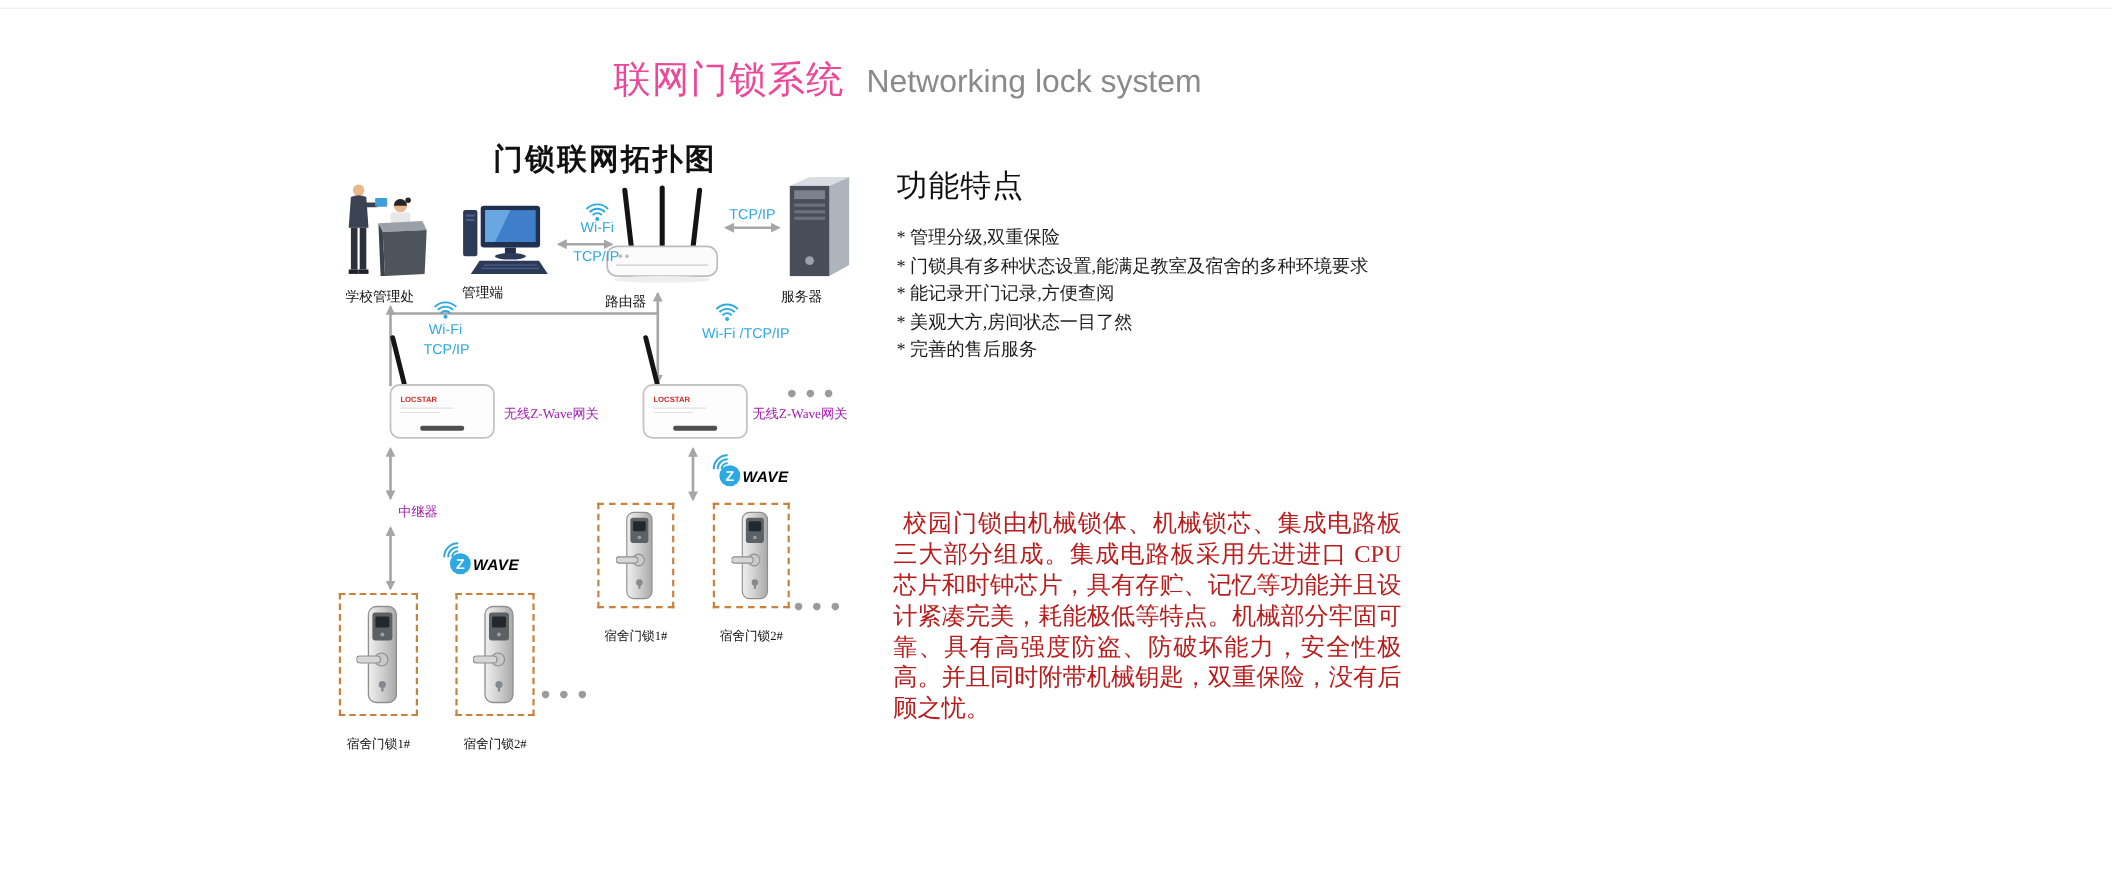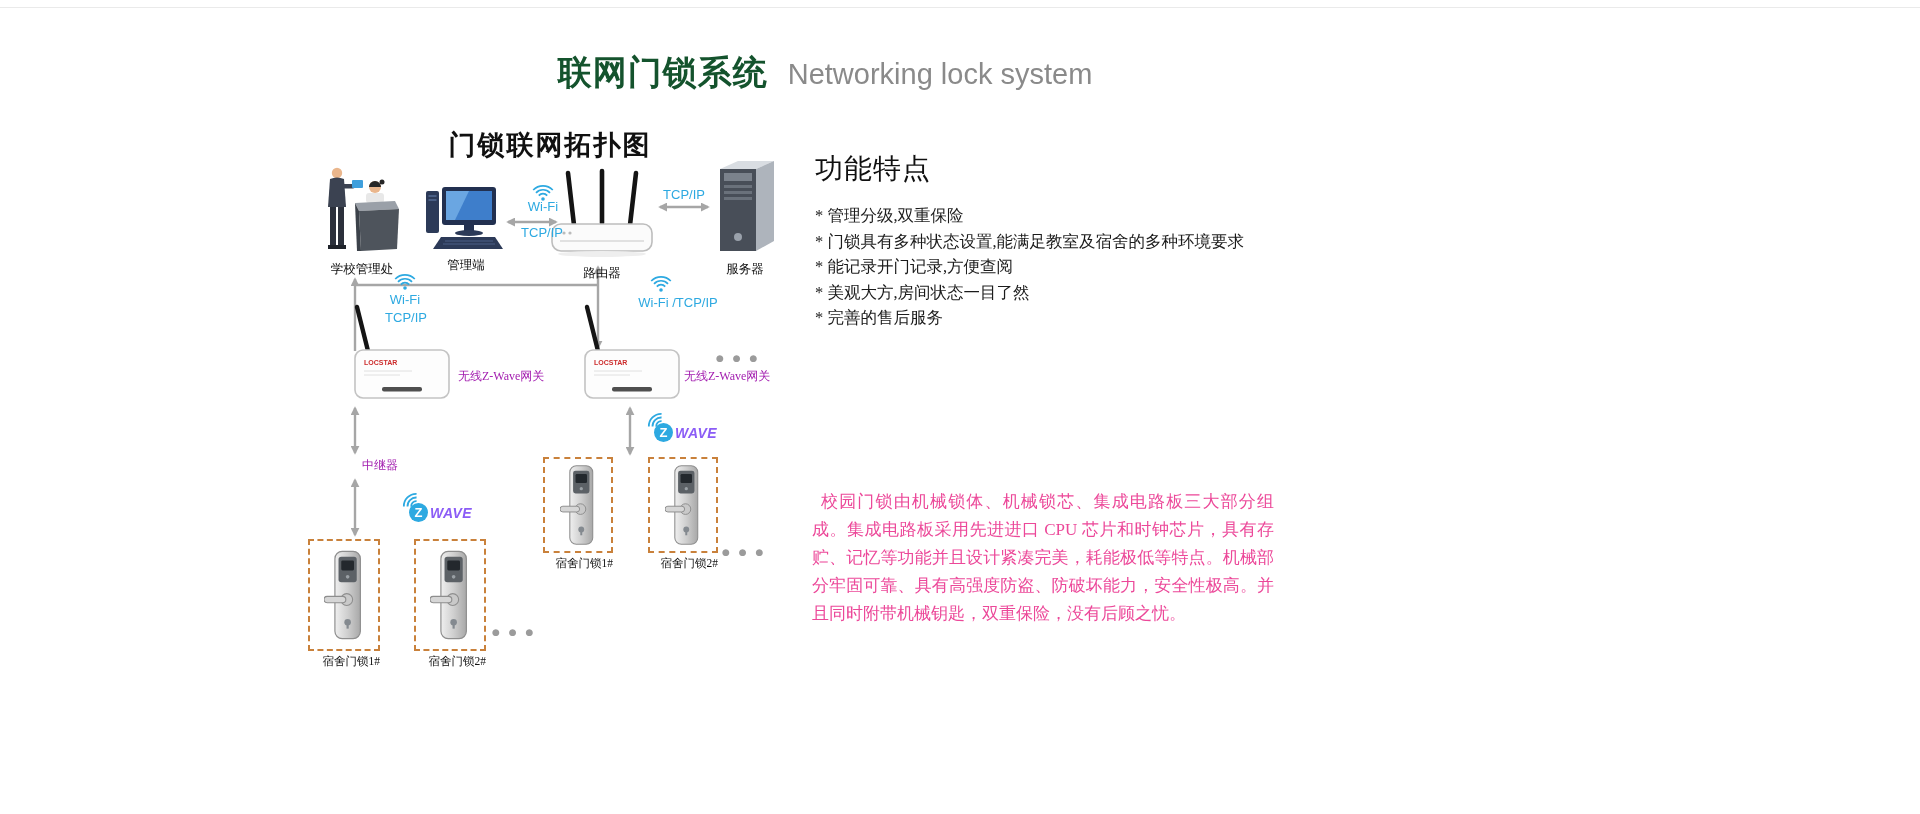--- a/index.html
+++ b/index.html
@@ -1,57 +1,57 @@
 <!DOCTYPE html>
 <html><head>
 <meta charset="utf-8">
 <style>
   * { margin:0; padding:0; box-sizing:border-box; }
   html,body { width:1920px; height:814px; }
   body { background:#ffffff; font-family:"Liberation Serif","DejaVu Serif",serif; position:relative; overflow:hidden; }
   .topline { position:absolute; top:7px; left:0; width:100%; height:1px; background:#eaeaea; }
 
   .main-title { position:absolute; left:320px; top:50px; width:1010px; text-align:center; white-space:nowrap; }
-  .title-cn { font-family:"Liberation Sans","DejaVu Sans",sans-serif; font-weight:bold; font-size:34px; color:#14532d; letter-spacing:1px; }
+  .title-cn { font-family:"Liberation Sans","DejaVu Sans",sans-serif; font-weight:normal; font-size:34px; color:#ec4899; letter-spacing:1px; }
   .title-en { font-family:"Liberation Sans","DejaVu Sans",sans-serif; font-size:29px; color:#8a8a8a; margin-left:16px; }
 
   .diagram { position:absolute; left:300px; top:125px; width:500px; height:575px; }
   .diagram-title { position:absolute; left:100px; top:2px; width:300px; text-align:center; font-size:27px; font-weight:bold; color:#101010; letter-spacing:2px; }
   .connectors { position:absolute; left:0; top:0; }
 
-  .node { position:absolute; text-align:center; }
+  .node { position:absolute; }
   .node svg { display:inline-block; }
   .node-label { font-size:12.5px; color:#111; margin-top:2px; white-space:nowrap; }
 
   .link-label { position:absolute; font-family:"Liberation Sans","DejaVu Sans",sans-serif; font-size:13px; color:#2da9e1; text-align:center; white-space:nowrap; }
 
   .gw { position:absolute; }
   .side-label { position:absolute; font-size:12px; color:#a21caf; text-align:left; white-space:nowrap; }
   .dots { position:absolute; font-family:"DejaVu Sans",sans-serif; font-size:9px; color:#9b9b9b; letter-spacing:3px; white-space:nowrap; }
 
   .zwave { position:absolute; width:70px; height:38px; }
   .zw-waves { position:absolute; left:0; top:0; }
   .zw-z { position:absolute; left:13px; top:14px; width:19px; height:19px; border-radius:50%; background:#2da9e1; color:#fff;
           font-family:"Liberation Sans",sans-serif; font-weight:bold; font-size:13px; display:flex; align-items:center; justify-content:center; }
-  .zw-wave { position:absolute; left:34px; top:16px; color:#8b5cf6; font-family:"Liberation Sans",sans-serif; font-weight:bold;
+  .zw-wave { position:absolute; left:34px; top:16px; color:#000000; font-family:"Liberation Sans",sans-serif; font-weight:bold;
              font-style:italic; font-size:14px; letter-spacing:.5px; }
 
   .lock-unit { position:absolute; text-align:center; }
   .lock-box { border:2px dashed #c9813b; display:flex; align-items:center; justify-content:center; background:#fff; }
   .lock-unit.lg .lock-box { width:72px; height:112px; }
   .lock-unit.sm .lock-box { width:70px; height:96px; }
-  .lock-label { font-size:11.5px; margin-top:3px; color:#111; white-space:nowrap;text-align:right; }
+  .lock-label { font-size:11.5px; margin-top:18px; color:#111; white-space:nowrap; }
 
   .features { position:absolute; left:815px; top:150px; width:480px; }
   .features h2, .sensor h2 { font-size:28px; font-weight:normal; color:#101010; letter-spacing:1px; }
   .features ul { list-style:none; margin-top:15px; }
   .features li { font-size:16.5px; line-height:25.5px; color:#1b1b1b; white-space:nowrap; }
 
   .sensor { position:absolute; left:812px; top:460px; width:462px; }
-  .sensor p { margin-top:28px; font-size:17px; line-height:28px; color:#ec4899; text-align:justify; text-indent:9px; }
+  .sensor p { margin-top:2px; font-size:22px; line-height:28px; color:#b91c1c; text-align:justify; text-indent:9px; }
 </style>
 </head>
 <body>
 
 <div class="topline"></div>
 
 <header class="main-title">
   <span class="title-cn">联网门锁系统</span>
   <span class="title-en">Networking lock system</span>
 </header>

